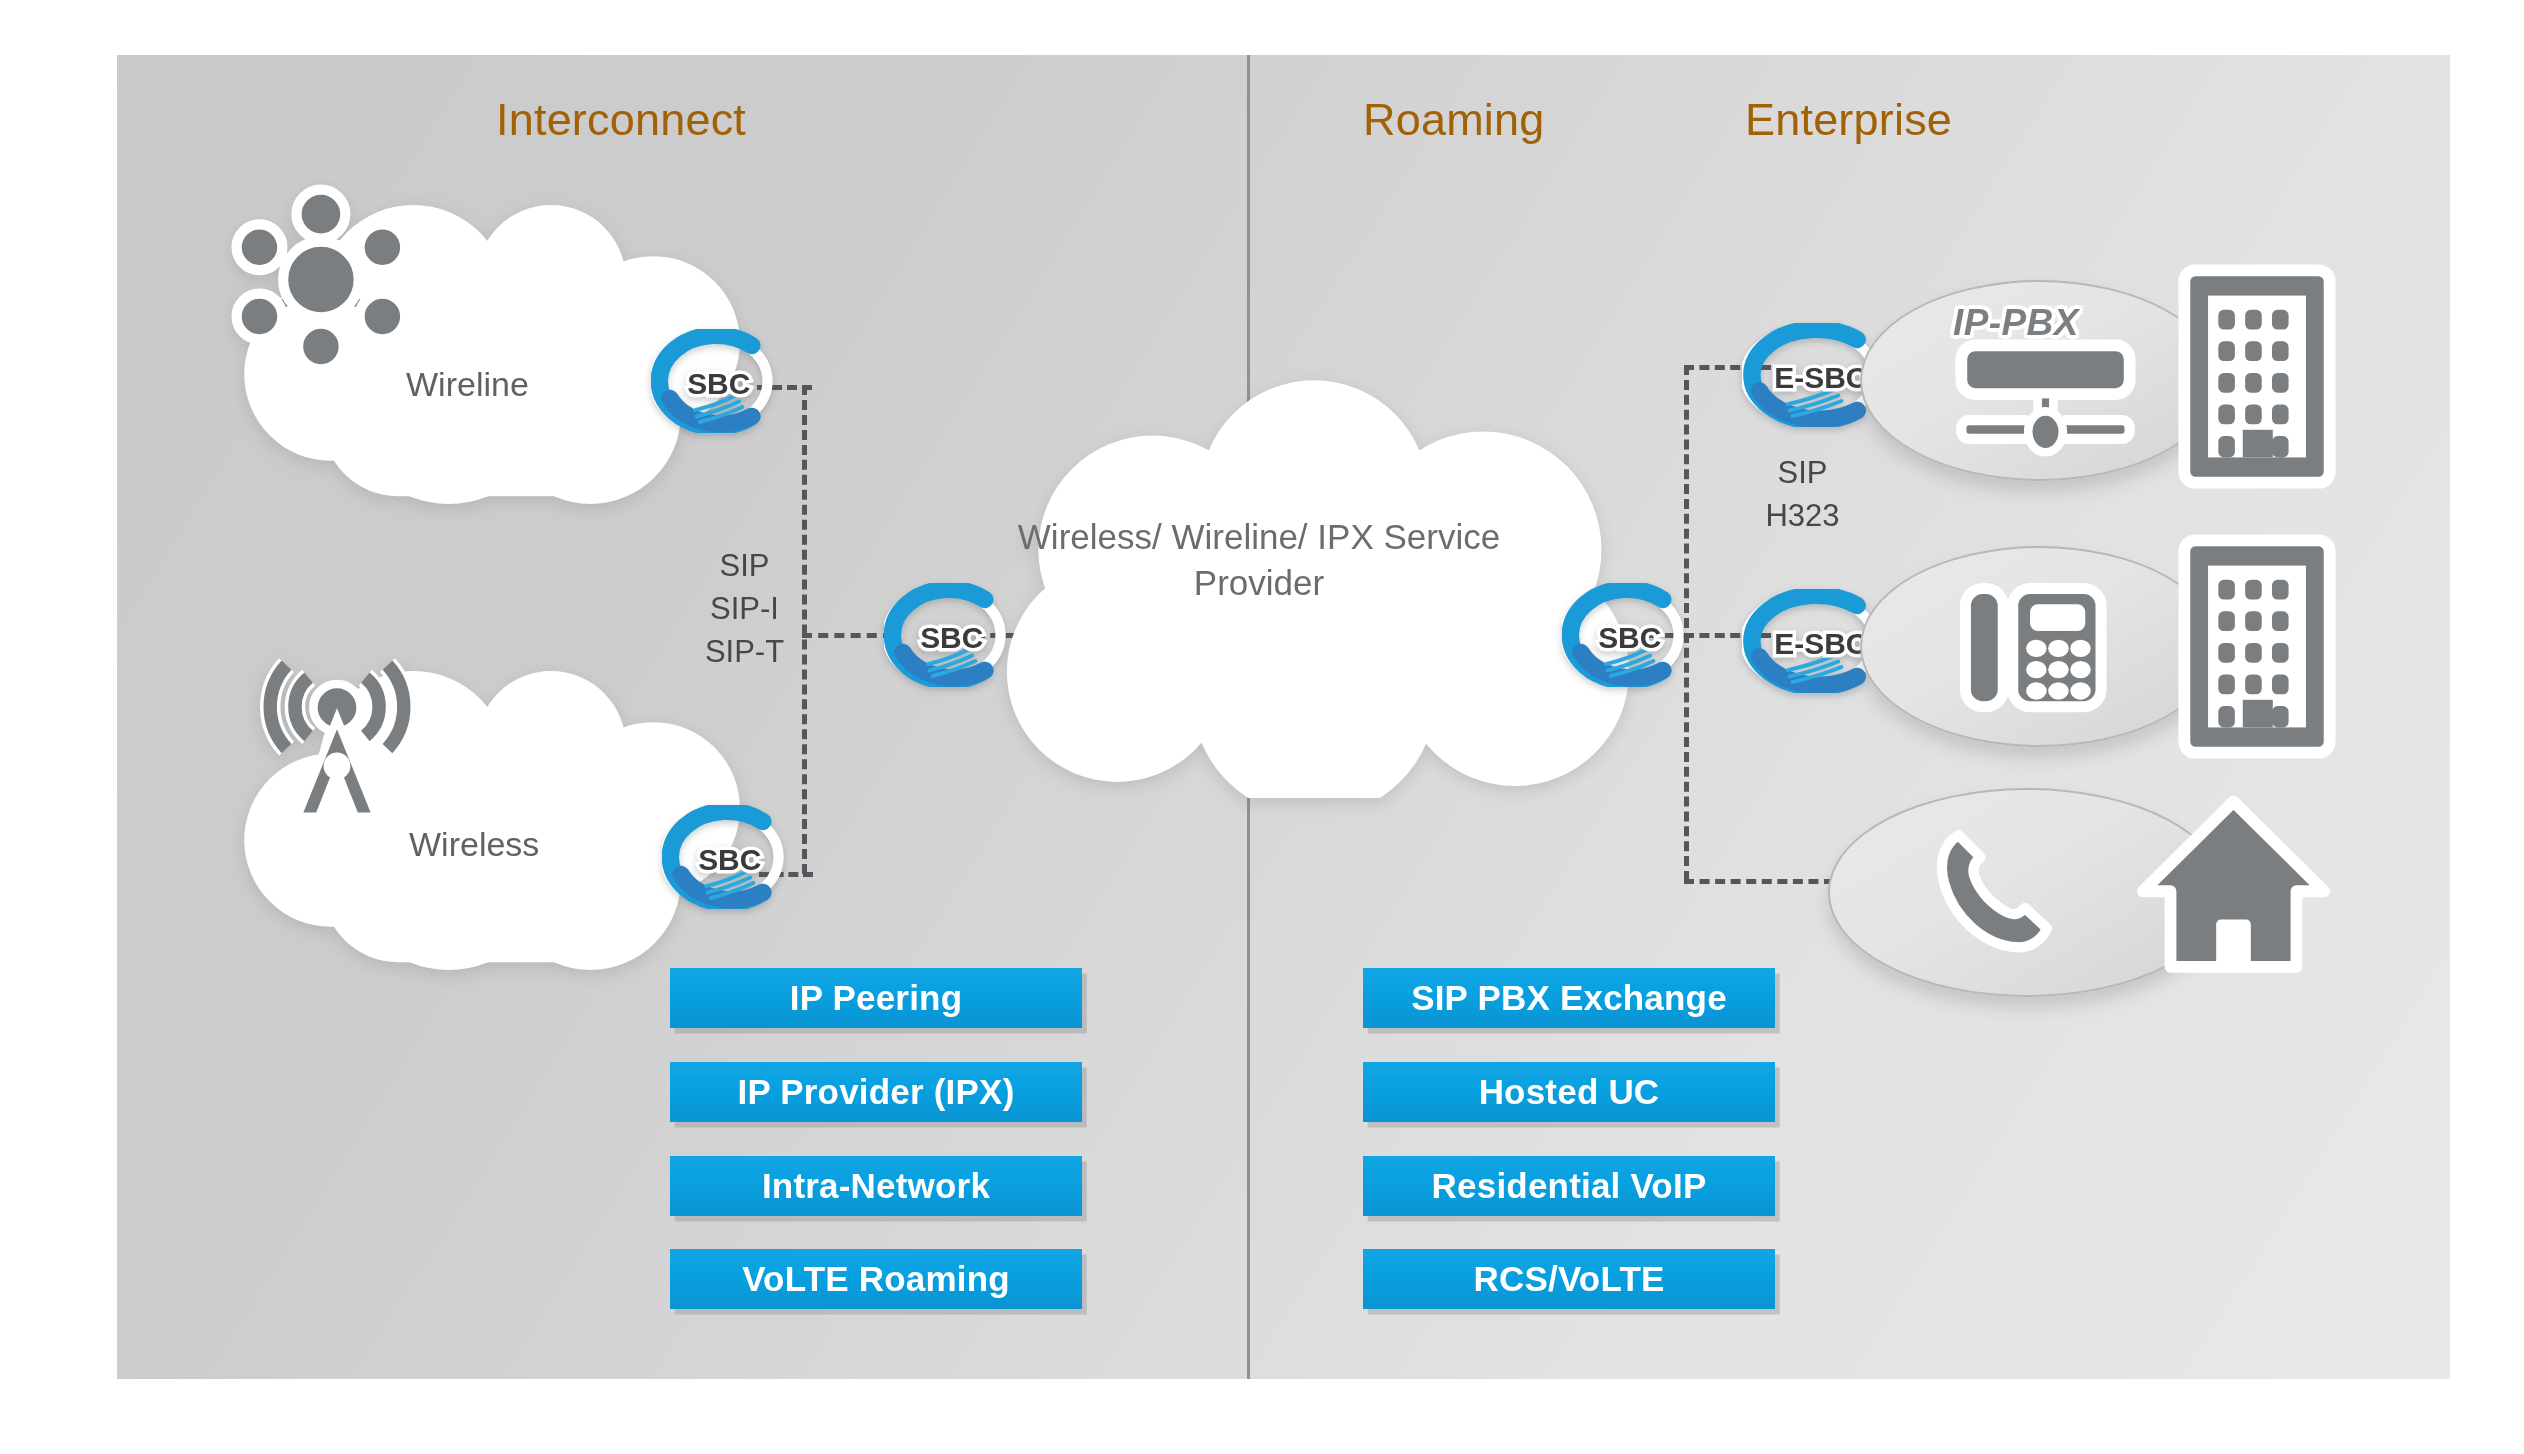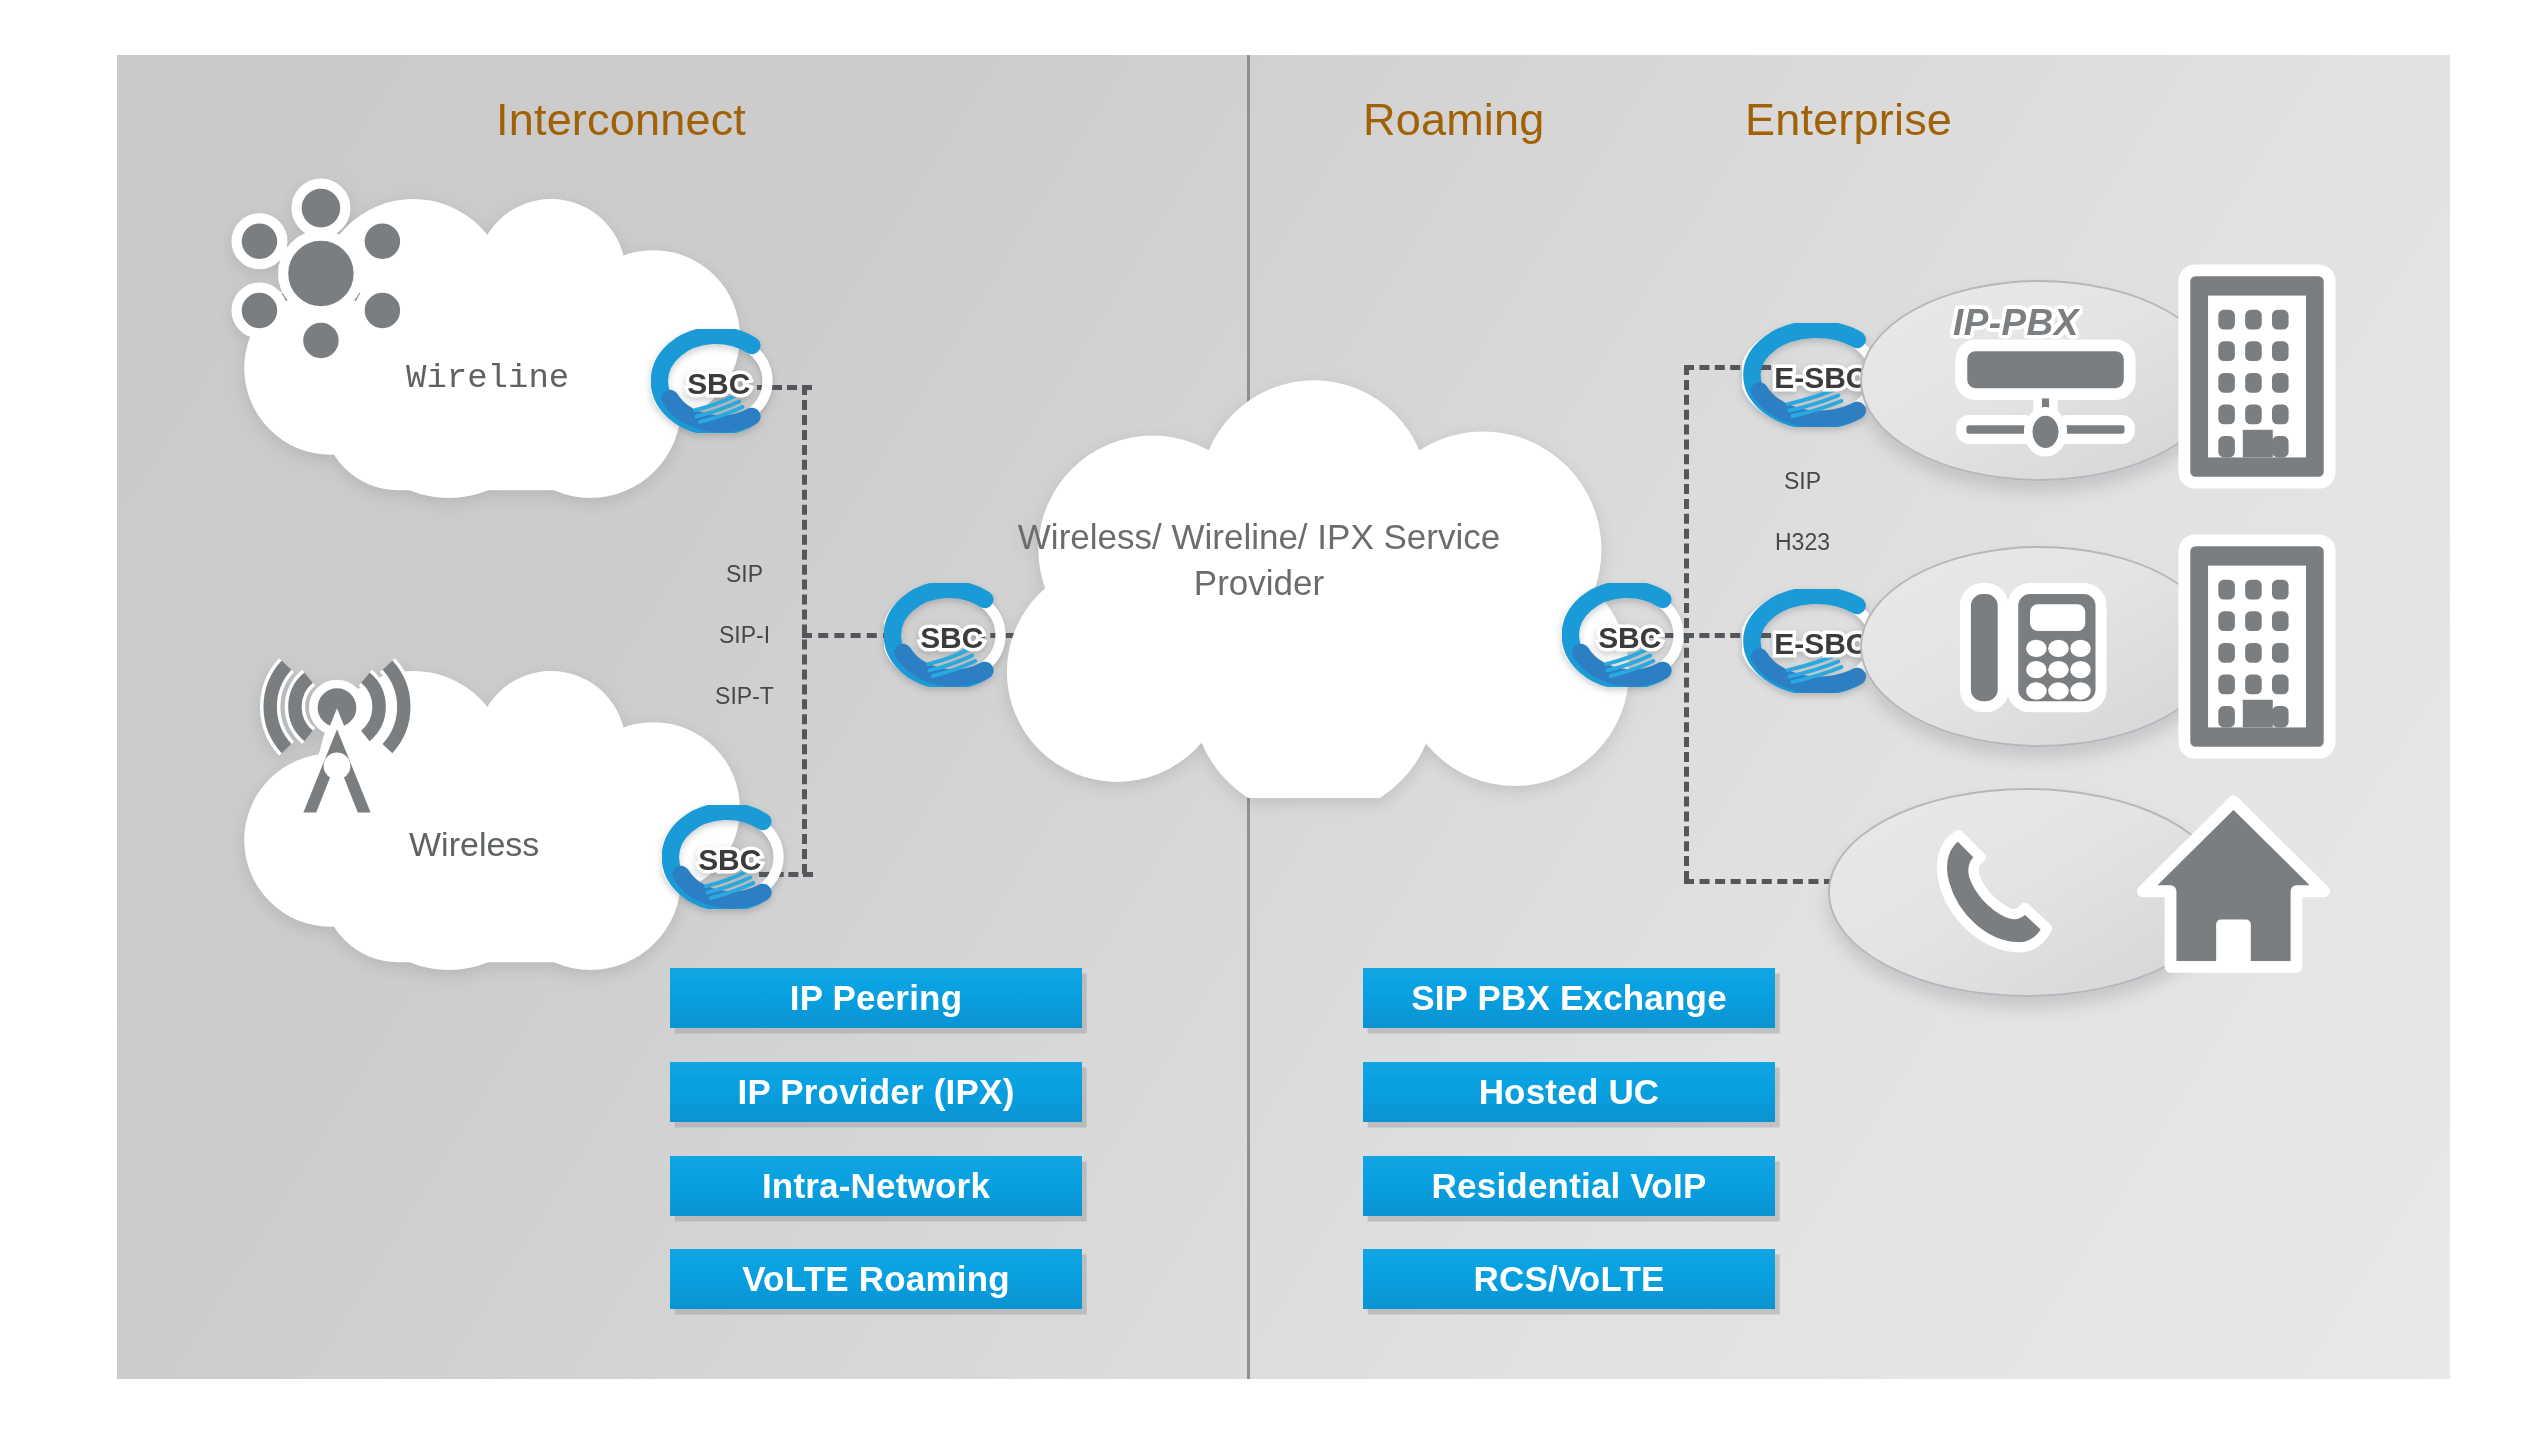--- a/index.html
+++ b/index.html
@@ -30,21 +30,21 @@
   .col-head.access{left:1363px;top:94px;}
   .col-head.enterprise{left:1745px;top:94px;}
 
   
   .cloud{position:absolute;filter:drop-shadow(0 5.5px 7.9px rgba(90,95,100,.20));}
   .cloud svg{display:block;}
   .cloud-label{
     position:absolute;color:#5f6265;font-size:34px;white-space:nowrap;
   }
 
-  #cloud-wireline{left:236px;top:199px;font-family:Liberation Mono, monospace;}
+  #cloud-wireline{left:236px;top:205px;}
   #cloud-wireline .cloud-label{left:170px;top:160px;}
   #cloud-wireless{left:236px;top:671px;}
   #cloud-wireless .cloud-label{left:173px;top:154px;}
   #cloud-ipx{left:999px;top:380px;}
   #cloud-ipx .cloud-txt{
     position:absolute;left:0;top:134px;width:520px;text-align:center;
     color:#6a6d70;font-size:35px;line-height:46px;
   }
 
   
@@ -61,21 +61,21 @@
   #sbc-core-right{left:1562px;top:583px;}
   #esbc-top{left:1742px;top:323px;}
   #esbc-mid{left:1742px;top:589px;}
 
   
   .dash-h{position:absolute;height:0;border-top:5.5px dashed #53575c;}
   .dash-v{position:absolute;width:0;border-left:5.5px dashed #53575c;}
 
   
   .proto{
-    position:absolute;color:#45484b;font-size:23px;line-height:61px;
+    position:absolute;color:#45484b;font-size:31px;line-height:43px;
     text-align:center;white-space:pre-line;
   }
   #proto-left{left:654px;top:544px;width:181px;}
   #proto-right{left:1712px;top:451px;width:181px;}
 
   
   .ent-group{position:absolute;}
   .ellipse{
     position:absolute;left:0;top:0;width:355px;height:197px;border-radius:50%;
     background:linear-gradient(150deg,#e9e9ea 0%,#e4e4e5 45%,#d4d4d6 100%);

